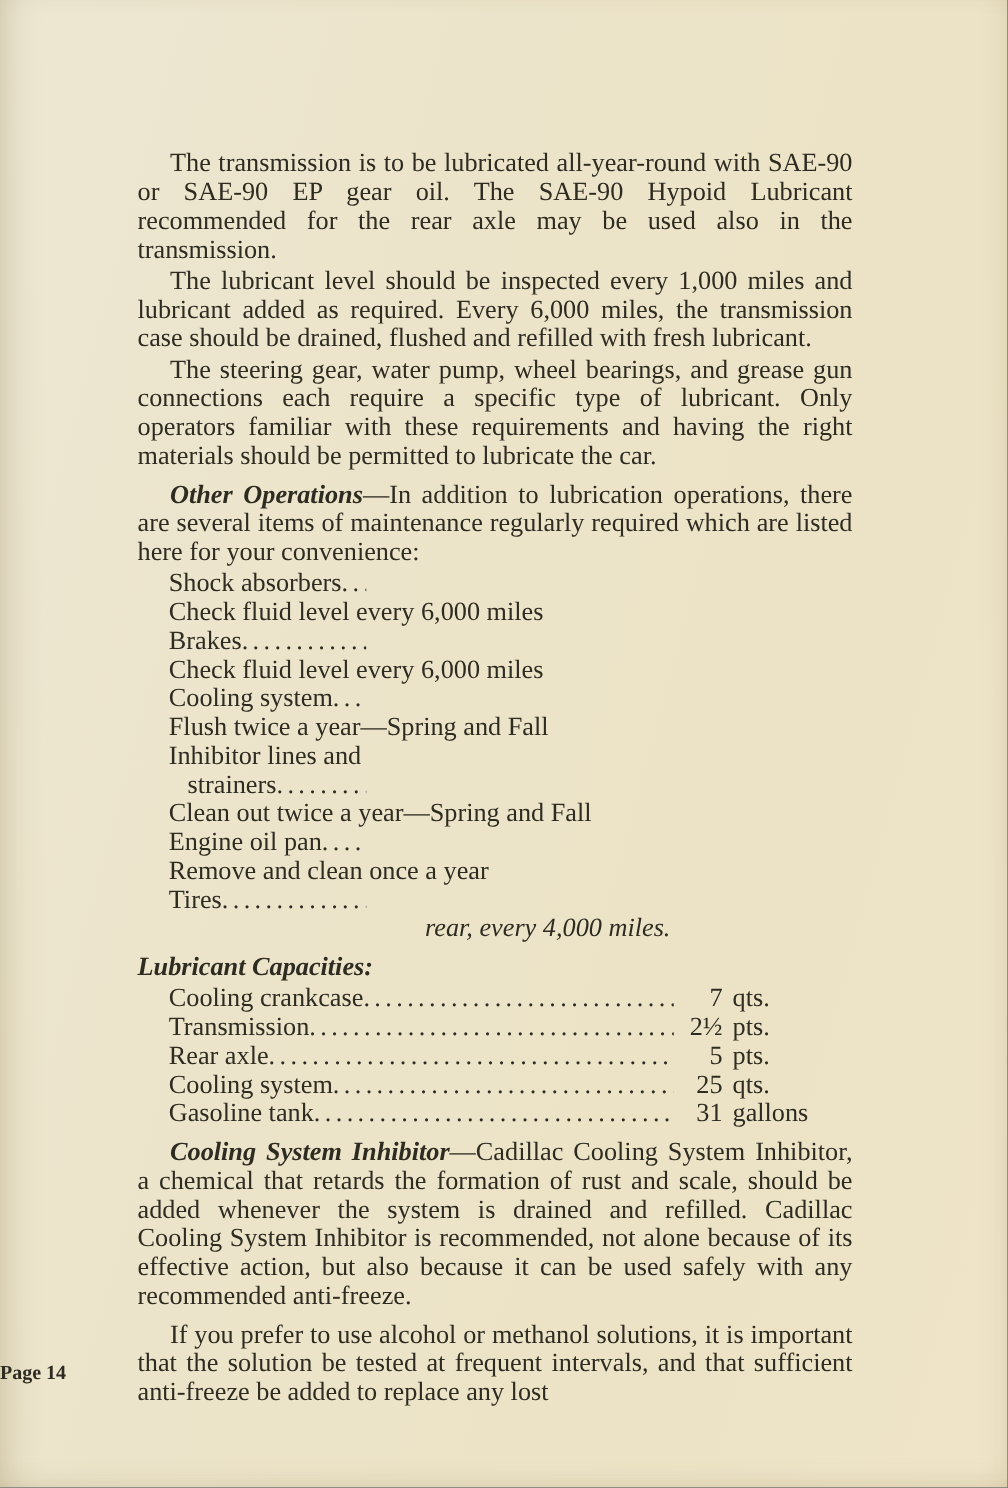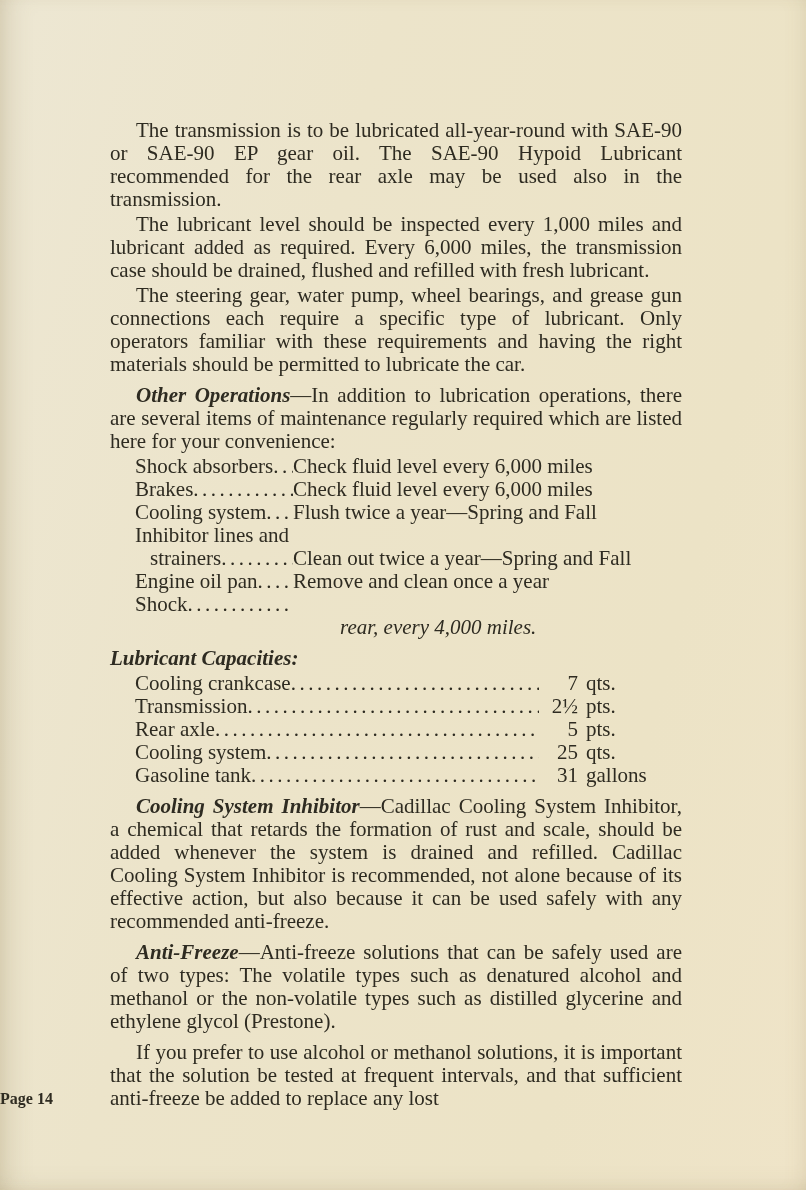--- a/index.html
+++ b/index.html
@@ -22,21 +22,21 @@
     top: 119px;
     width: 572px;
     font-size: 21px;
     line-height: 23px;
     text-align: justify;
   }
   p { margin: 0 0 2px 0; text-indent: 26px; }
   .sect { margin-top: 8px; }
   .lead { font-weight: bold; font-style: italic; }
   .mlist { margin-left: 25px; text-align: left; }
-  .mrow { display: flex; }
+  .mrow { display: flex; flex-direction: column; }
   .mleft { display: flex; width: 158px; flex: none; }
   .term, .desc, .cname { white-space: nowrap; }
   .leader { flex: 1 1 auto; overflow: hidden; white-space: nowrap; }
   .leader::after {
     content: "..............................................................";
     letter-spacing: 3.5px;
   }
   .indent .term { padding-left: 15px; }
   .cont { margin-left: 205px; font-style: italic; }
   .cap-head { text-indent: 0; margin: 8px 0 2px 0; }
@@ -104,21 +104,21 @@
       </div>
       <div class="mrow">
         <span class="mleft">
             <span class="term">Engine oil pan</span>
             <span class="leader"></span>
           </span>
         <span class="desc">Remove and clean once a year</span>
       </div>
       <div class="mrow">
         <span class="mleft">
-            <span class="term">Shock</span>
+            <span class="term">Tires</span>
             <span class="leader"></span>
           </span>
       </div>
       <div class="cont">rear, every 4,000 miles.</div>
     </div>
 
     <p class="cap-head"><span class="lead">Lubricant Capacities:</span></p>
 
     <div class="clist">
       <div class="crow">
@@ -148,20 +148,19 @@
       <div class="crow">
         <span class="cname">Gasoline tank</span>
           <span class="leader"></span>
           <span class="qty">31</span>
           <span class="unit">gallons</span>
       </div>
     </div>
 
     <p class="sect"><span class="lead">Cooling System Inhibitor</span><span>—Cadillac Cooling System Inhibitor, a chemical that retards the formation of rust and scale, should be added whenever the system is drained and refilled. Cadillac Cooling System Inhibitor is recommended, not alone because of its effective action, but also because it can be used safely with any recommended anti-freeze.</span></p>
 
-    <p class="sect"><span class="lead">Anti-Freeze</span><span>—Anti-freeze solutions that can be safely used are of two types: The volatile types such as denatured alcohol and methanol or the non-volatile types such as distilled glycerine and ethylene glycol (Prestone).</span></p>
 
     <p class="sect">If you prefer to use alcohol or methanol solutions, it is important that the solution be tested at frequent intervals, and that sufficient anti-freeze be added to replace any lost</p>
 
   </div>
 
   <div class="footer">Page 14</div>
 </div>
 
 </body></html>

